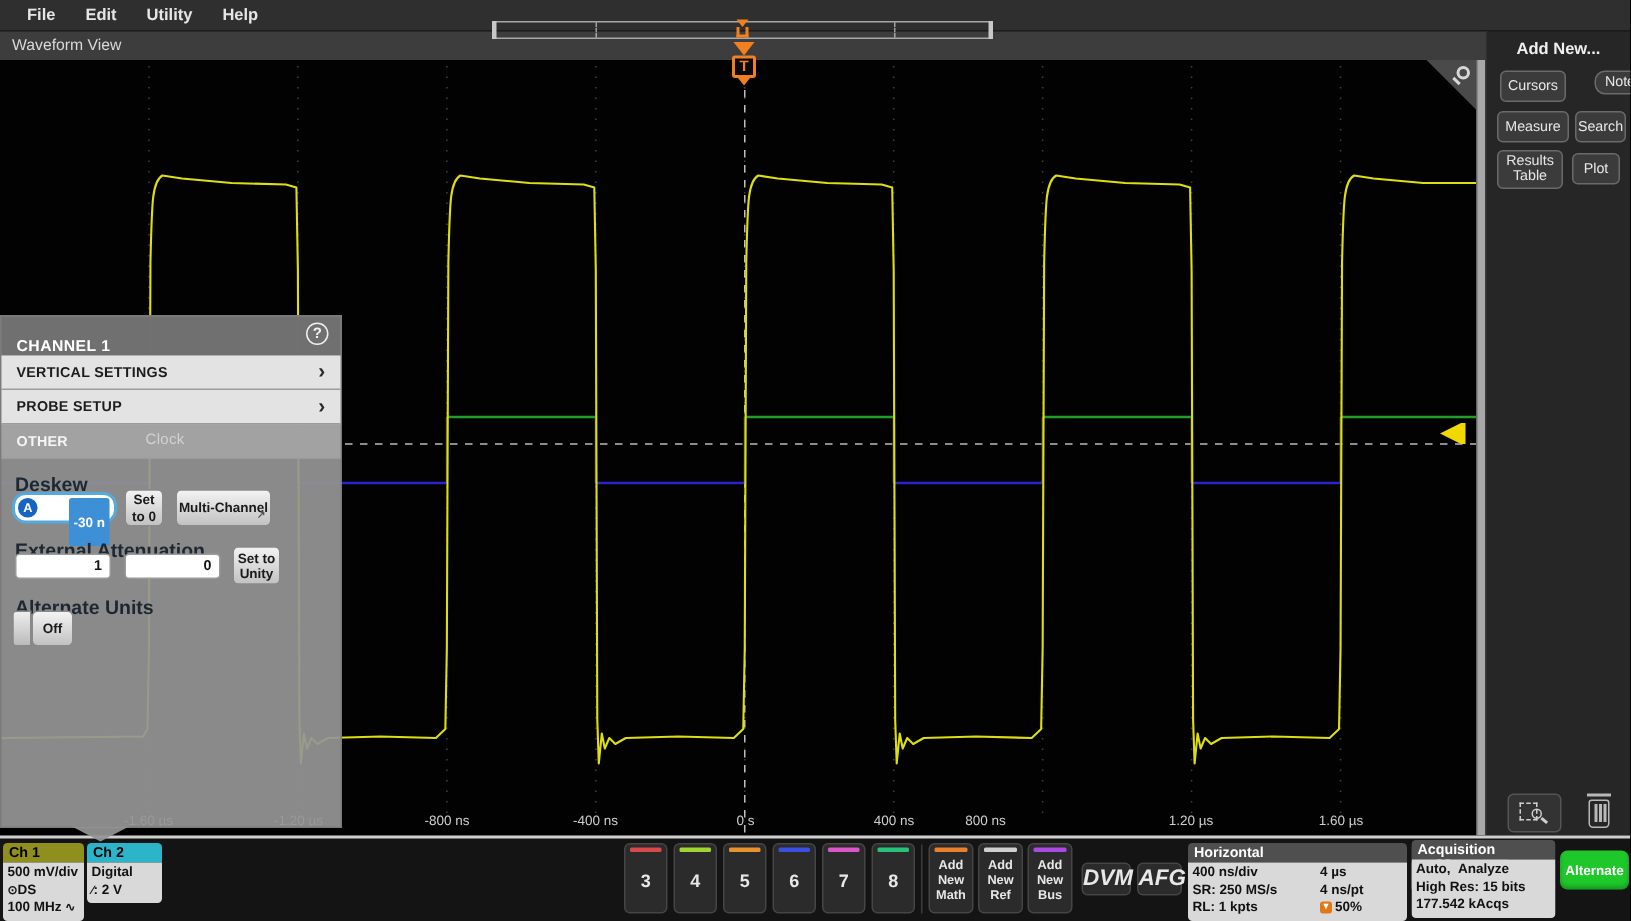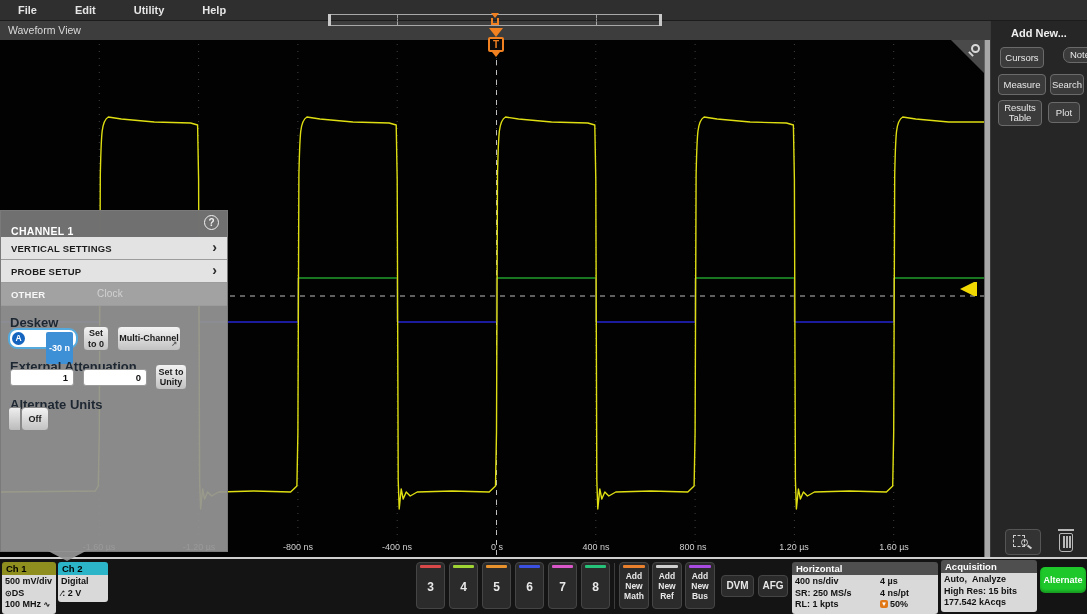--- a/index.html
+++ b/index.html
@@ -2,21 +2,21 @@
 <html><head>
 <meta charset="utf-8">
 <style>
   * { margin:0; padding:0; box-sizing:border-box; }
   html,body { background:#000; }
   #app { position:relative; width:1087px; height:614px; background:#000; overflow:hidden;
          font-family:"Liberation Sans", sans-serif; -webkit-font-smoothing:antialiased; }
   .abs { position:absolute; }
 
   
-  .menubar { left:0; top:0; width:1087px; height:21px; background:#2f2f2f; display:flex; align-items:center; gap:38px; padding-left:18px; border-bottom:1px solid #1c1c1c;}
+  .menubar { left:0; top:0; width:1087px; height:21px; background:#2f2f2f; display:flex; align-items:center; gap:20px; padding-left:18px; border-bottom:1px solid #1c1c1c;}
   .menu-item { color:#e6e6e6; font-size:11px; font-weight:bold; cursor:default; }
 
   
   .wv-header { left:0; top:21px; width:992px; height:19px; background:#3d3d3d; }
   .wv-title { position:absolute; left:8px; top:3px; color:#d9d9d9; font-size:10.5px; }
 
   
   .overview { left:330px; top:14px; width:330px; height:12px; z-index:40; border-top:1px solid #a8a8a8; border-bottom:1px solid #a8a8a8; }
   .overview:before, .overview:after { content:""; position:absolute; top:-1px; width:3px; height:12px; background:#c8c8c8; }
   .overview:before { left:-2px; } .overview:after { right:-2px; }
@@ -82,21 +82,21 @@
   .badge { position:absolute; border-radius:3px; overflow:hidden; cursor:pointer; }
   .badge-head { height:13px; color:#000; font-size:9.5px; font-weight:bold; padding:1px 4px 0; }
   .badge-body { background:#d9d9d9; color:#111; font-size:9px; font-weight:bold; padding:1px 3px 2px; line-height:11.5px; }
   .info-head { background:#4f4f4f; color:#fff !important; }
   .chan-btn { position:absolute; top:3px; width:29px; height:47px; background:#2b2b2b; border:1px solid #454545; border-radius:4px; color:#e8e8e8; font-size:12px; font-weight:bold; text-align:center; cursor:pointer; }
   .chan-btn .stripe { position:absolute; left:3px; right:3px; top:2px; height:3px; border-radius:1px; }
   .chan-btn .lbl { margin-top:17px; }
   .addnew-btn { position:absolute; top:3px; width:30px; height:47px; background:#2b2b2b; border:1px solid #454545; border-radius:4px; color:#e8e8e8; font-size:8.5px; font-weight:bold; text-align:center; cursor:pointer; }
   .addnew-btn .stripe { position:absolute; left:3px; right:3px; top:2px; height:3px; border-radius:1px; }
   .addnew-btn .lbl { margin-top:8px; line-height:10px; padding:0 1px; }
-  .plain-btn { position:absolute; top:3px; height:47px; background:#2b2b2b; border:1px solid #454545; border-radius:4px; color:#e8e8e8; font-size:10px; font-weight:bold; text-align:center; line-height:45px; cursor:pointer; }
+  .plain-btn { position:absolute; top:3px; height:47px; background:#2b2b2b; border:1px solid #454545; border-radius:4px; color:#e8e8e8; font-size:15px; font-weight:bold; text-align:center; line-height:45px; cursor:pointer;font-style:italic; }
   .vsep { position:absolute; top:4px; width:1px; height:46px; background:#3c3c3c; }
   .hrow { display:flex; justify-content:space-between; }
   .pos-icon { display:inline-block; width:8px; height:8px; background:#e07818; border-radius:2px; color:#fff; font-size:6px; line-height:8px; text-align:center; vertical-align:1px; margin-right:2px; }
   .src-pill { display:inline-block; width:20px; height:11px; border:1px solid #9a8a00; border-radius:6px; color:#000; font-size:8.5px; font-weight:bold; text-align:center; line-height:10px; vertical-align:-1px; }
   .slope-icon { color:#444; font-size:11px; font-weight:bold; margin:0 3px; }
   .status-btn { position:absolute; left:1040px; top:10px; width:46px; height:26px; border-radius:5px; color:#fff; font-size:9px; font-weight:bold; text-align:center; line-height:26px; box-shadow:inset 0 -2px 3px rgba(0,0,0,.25); }
   .mini-icon { font-size:8px; }
 </style>
 </head>
 <body>
@@ -164,21 +164,21 @@
     <div class="corner-zoom"></div>
     <span class="corner-zoom-icon"></span>
     <span class="trig-arrow"></span>
     <span class="trig-arrow-bar"></span>
     <span class="axis-label" style="left:99px">-1.60 µs</span>
     <span class="axis-label" style="left:199px">-1.20 µs</span>
     <span class="axis-label" style="left:298px">-800 ns</span>
     <span class="axis-label" style="left:397px">-400 ns</span>
     <span class="axis-label" style="left:497px">0 s</span>
     <span class="axis-label" style="left:596px">400 ns</span>
-    <span class="axis-label" style="left:693px">800 ns</span>
+    <span class="axis-label" style="left:657px">800 ns</span>
     <span class="axis-label" style="left:794px">1.20 µs</span>
     <span class="axis-label" style="left:894px">1.60 µs</span>
   </div>
 
   <div class="abs splitter"></div>
   <div class="abs grip">
       <i></i>
       <i></i>
       <i></i>
     </div>

